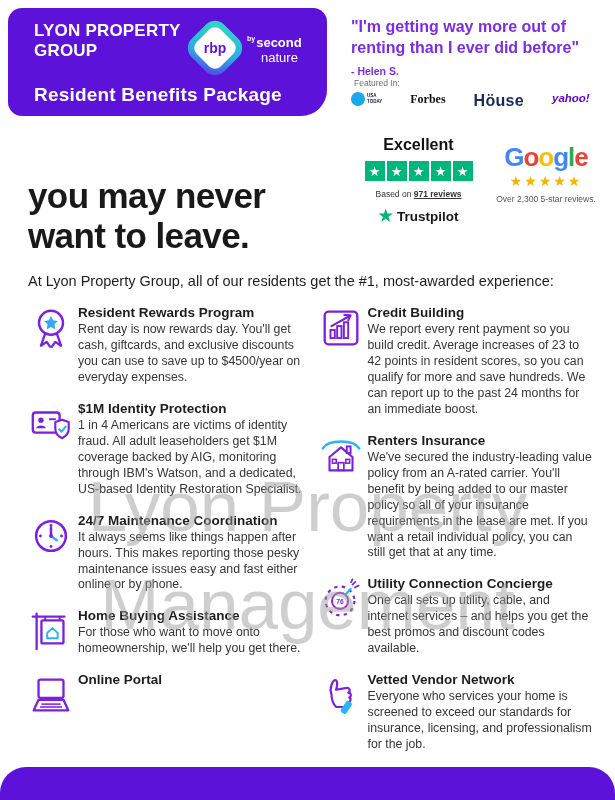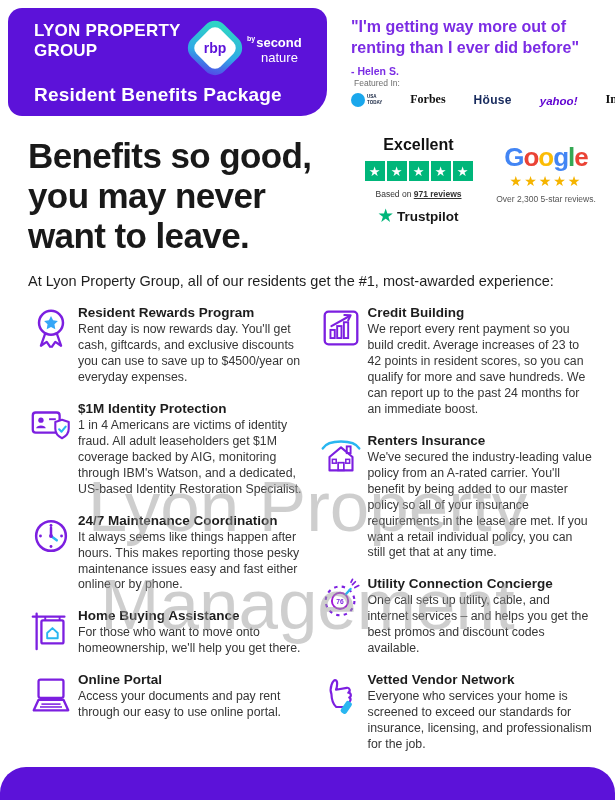--- a/index.html
+++ b/index.html
@@ -26,26 +26,26 @@
   .by-label { font-size:7px; font-weight:700; vertical-align:6px; margin-right:1px; }
   .partner-l1 { font-size:13px; font-weight:700; display:inline-block; }
   .partner-l2 { font-size:13px; font-weight:400; display:block; margin-left:14px; margin-top:1px; }
   .package-title { font-size:19px; font-weight:700; margin-top:9px; letter-spacing:.2px; }
 
   .quote-block { margin-left:24px; padding-top:9px; width:254px; }
   .quote { color:#7b2ce4; font-weight:700; font-size:16px; line-height:1.3; }
   .author { color:#7b2ce4; font-weight:700; font-size:10.5px; margin-top:6px; }
   .featured { margin-top:1px; }
   .featured-label { font-size:8.5px; color:#6d6d6d; margin-bottom:4px; margin-left:3px; }
-  .featured-logos { display:flex; align-items:flex-end; gap:28px; }
+  .featured-logos { display:flex; align-items:flex-start; gap:28px; }
   .usa-today { display:flex; align-items:center; gap:2px; }
   .usa-circle { width:14px; height:14px; border-radius:50%; background:#1aa7ec; }
   .usa-text { font-size:4.5px; font-weight:700; color:#0f1e3c; line-height:1.15; }
   .logo-forbes { font-family:"Liberation Serif", serif; font-weight:700; font-size:12px; color:#111; }
-  .logo-house  { font-weight:700; font-size:12px; color:#16295c; letter-spacing:.3px; }
+  .logo-house  { font-weight:700; font-size:16px; color:#16295c; letter-spacing:.3px; }
   .logo-yahoo  { font-weight:700; font-style:italic; font-size:11.5px; color:#5f01d1; }
   .logo-inc    { font-family:"Liberation Serif", serif; font-weight:700; font-size:12.5px; color:#111; }
 
   
   .hero-row { display:flex; padding:12px 10px 0 28px; }
   .headline { width:322px; margin:8px 0 0 0; font-size:35px; font-weight:800; color:#191919;
     line-height:1.14; letter-spacing:-.6px; }
   .reviews { width:255px; display:flex; margin-top:8px; }
   .tp-col { width:137px; text-align:center; }
   .tp-excellent { font-size:16px; font-weight:700; color:#111; }
@@ -122,21 +122,21 @@
           <span class="logo-house">Höuse</span>
           <span class="logo-yahoo">yahoo!</span>
           <span class="logo-inc">Inc.</span>
         </div>
       </div>
     </div>
   </div>
 
   <div class="hero-row">
     <h1 class="headline">
-      <span>Benefits so good,</span><br>
+      <br>
       <span>you may never</span><br>
       <span>want to leave.</span>
     </h1>
     <div class="reviews">
       <div class="tp-col">
         <div class="tp-excellent">Excellent</div>
         <div class="tp-stars">
           <span class="tp-star">★</span>
             <span class="tp-star">★</span>
             <span class="tp-star">★</span>
@@ -238,21 +238,20 @@
         <span class="icon">
           <svg viewBox="0 0 48 48" width="46" height="46" fill="none">
             <rect x="11" y="8" width="26" height="19" rx="2" stroke="#7c1fe0" stroke-width="2.4"></rect>
             <path d="M6 40 H42 L37 29 H11 Z" stroke="#7c1fe0" stroke-width="2.4" stroke-linejoin="round"></path>
             <line x1="14" y1="33.5" x2="34" y2="33.5" stroke="#7c1fe0" stroke-width="1.6"></line>
             <line x1="12.5" y1="36.5" x2="35.5" y2="36.5" stroke="#7c1fe0" stroke-width="1.6"></line>
           </svg>
         </span>
         <div class="item-text">
           <div class="item-title">Online Portal</div>
-          <div class="item-desc">Access your documents and pay rent through our easy to use online portal.</div>
         </div>
       </div>
 
     </div>
 
     <div class="col">
 
       <div class="item">
         <span class="icon">
           <svg viewBox="0 0 48 48" width="46" height="46" fill="none">

